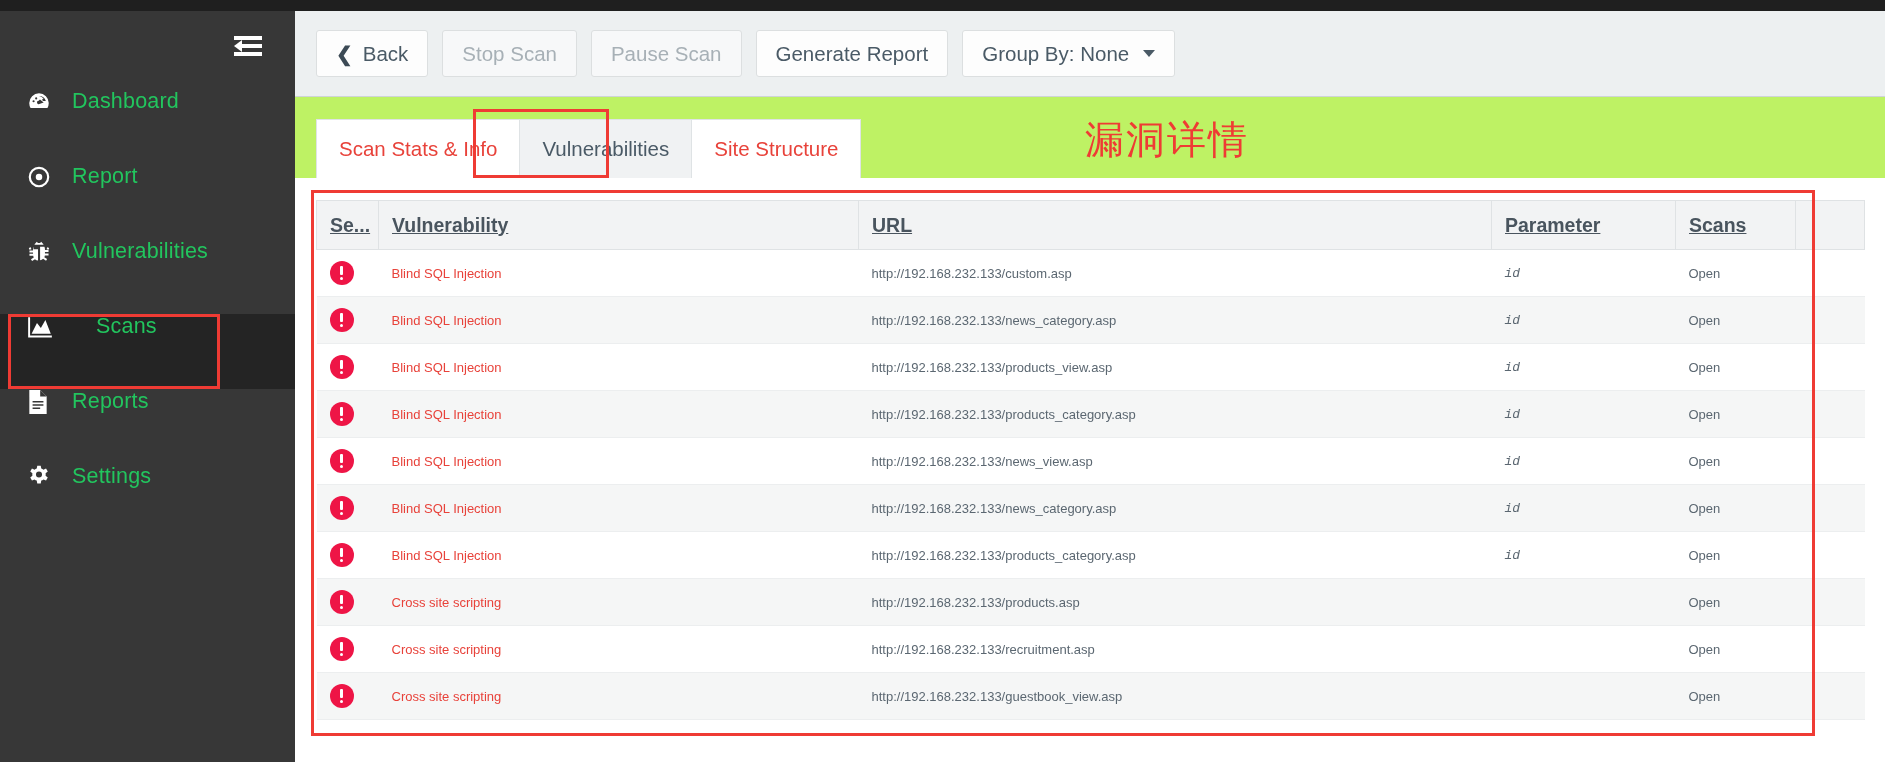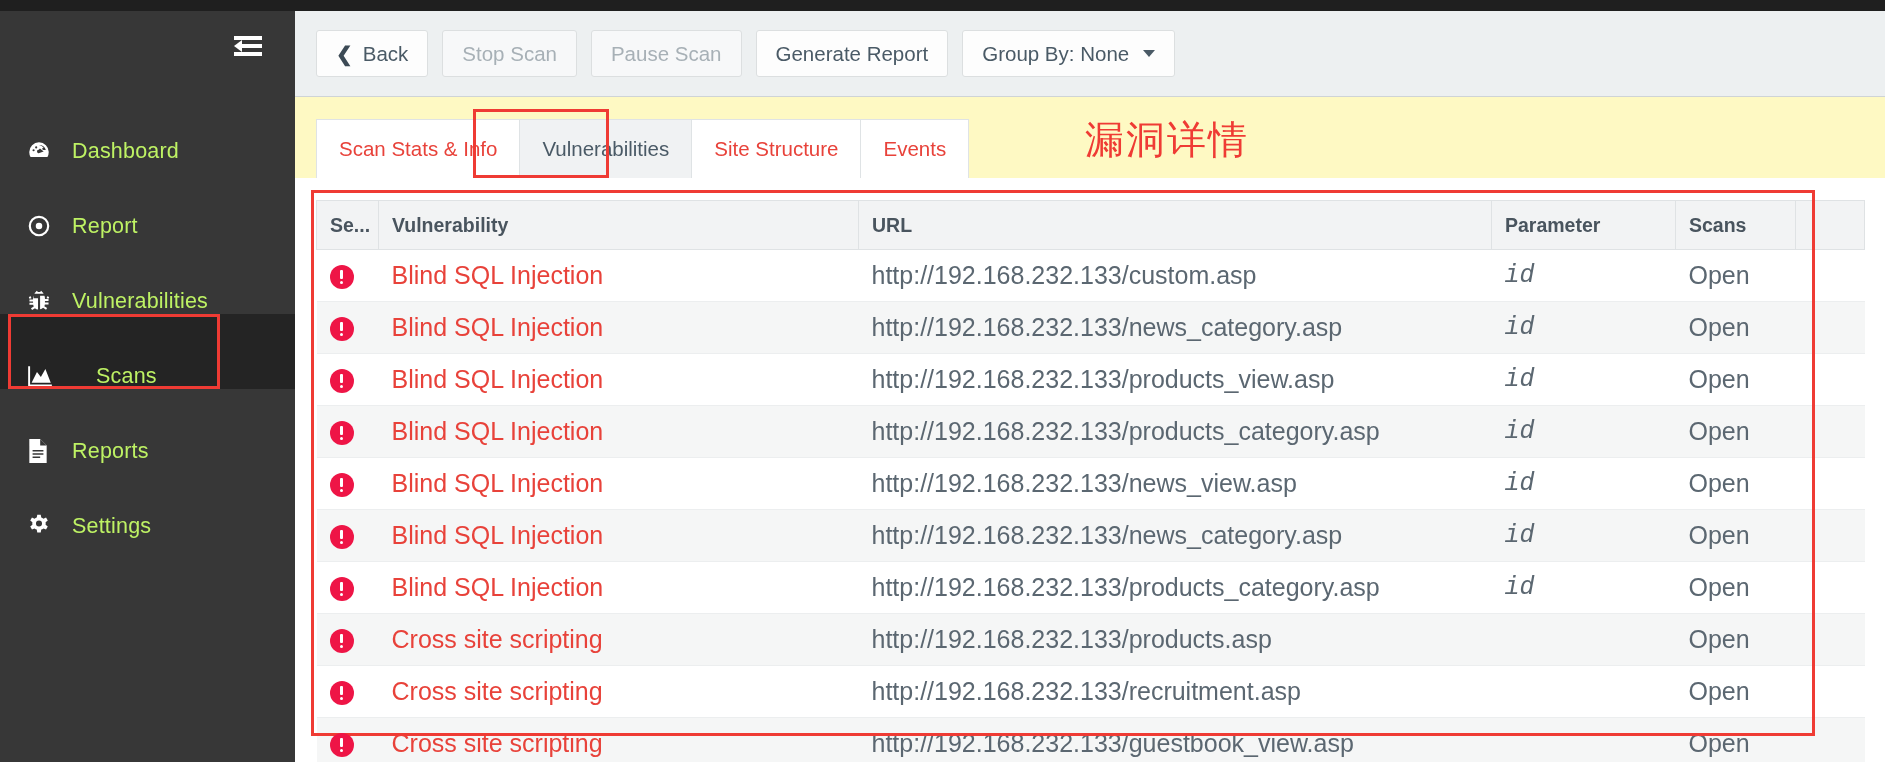--- a/index.html
+++ b/index.html
@@ -41,23 +41,23 @@
     width: 0; height: 0;
     border-top: 6px solid transparent;
     border-bottom: 6px solid transparent;
     border-right: 8px solid #fff;
   }
 
   .nav { margin-top: 12px; }
   .nav-item {
     position: relative;
     height: 75px;
-    display: flex; align-items: flex-end;
+    display: flex; align-items: flex-start;
     padding-left: 26px;
-    color: #bef264;
+    color: #22c55e;
     cursor: pointer;
     font-size: 21px;
   }
   .nav-item.active { background: #242424; gap: 24px; }
   .nav-icon {
     width: 46px; display: flex; align-items: center; justify-content: flex-start;
     color: #ffffff;
   }
   .nav-icon svg { display: block; }
   .nav-label { font-size: 21.5px; letter-spacing: .2px; }
@@ -108,21 +108,21 @@
     border-left: 6px solid transparent;
     border-right: 6px solid transparent;
     border-top: 7px solid #4a5a66;
     margin-left: 6px;
   }
 
   
   .tabzone {
     position: relative;
     height: 81px;
-    background: #fef9c3;
+    background: #bef264;
   }
   .tabs {
     position: absolute; left: 21px; bottom: 0;
     display: flex; align-items: flex-end;
     height: 59px;
   }
   .tab {
     height: 59px;
     padding: 0 22px;
     display: flex; align-items: center;
@@ -171,25 +171,26 @@
   table.vtable th {
     background: #f2f3f4;
     border: 1px solid #dfe2e4;
     border-left: none;
     text-align: left;
     font-size: 19.5px;
     color: #49545e;
     font-weight: bold;
     padding: 11px 13px;
     height: 49px;
+    text-decoration: underline;
   }
   table.vtable th:first-child { border-left: 1px solid #dfe2e4; }
   table.vtable td {
     border-bottom: 1px solid #eceeef;
-    font-size: 25px;
+    font-size: 13px;
     color: #5b6771;
     padding: 11px 13px;
     height: 45px;
     vertical-align: middle;
     white-space: nowrap;
     overflow: hidden;
   }
   tr.row-odd td { background: #ffffff; }
   tr.row-even td { background: #f5f6f6; }
 
@@ -343,23 +344,20 @@
     <div class="tabzone">
       <div class="tabs">
         <div class="tab">
           <span>Scan Stats &amp; Info</span>
         </div>
         <div class="tab active">
           <span>Vulnerabilities</span>
         </div>
         <div class="tab">
           <span>Site Structure</span>
-        </div>
-        <div class="tab">
-          <span>Events</span>
         </div>
       </div>
       <div class="hl-tab"></div>
       <div class="annotation">漏洞详情</div>
     </div>
 
     <div class="tablewrap">
       <div class="hl-table"></div>
 
       <table class="vtable">

